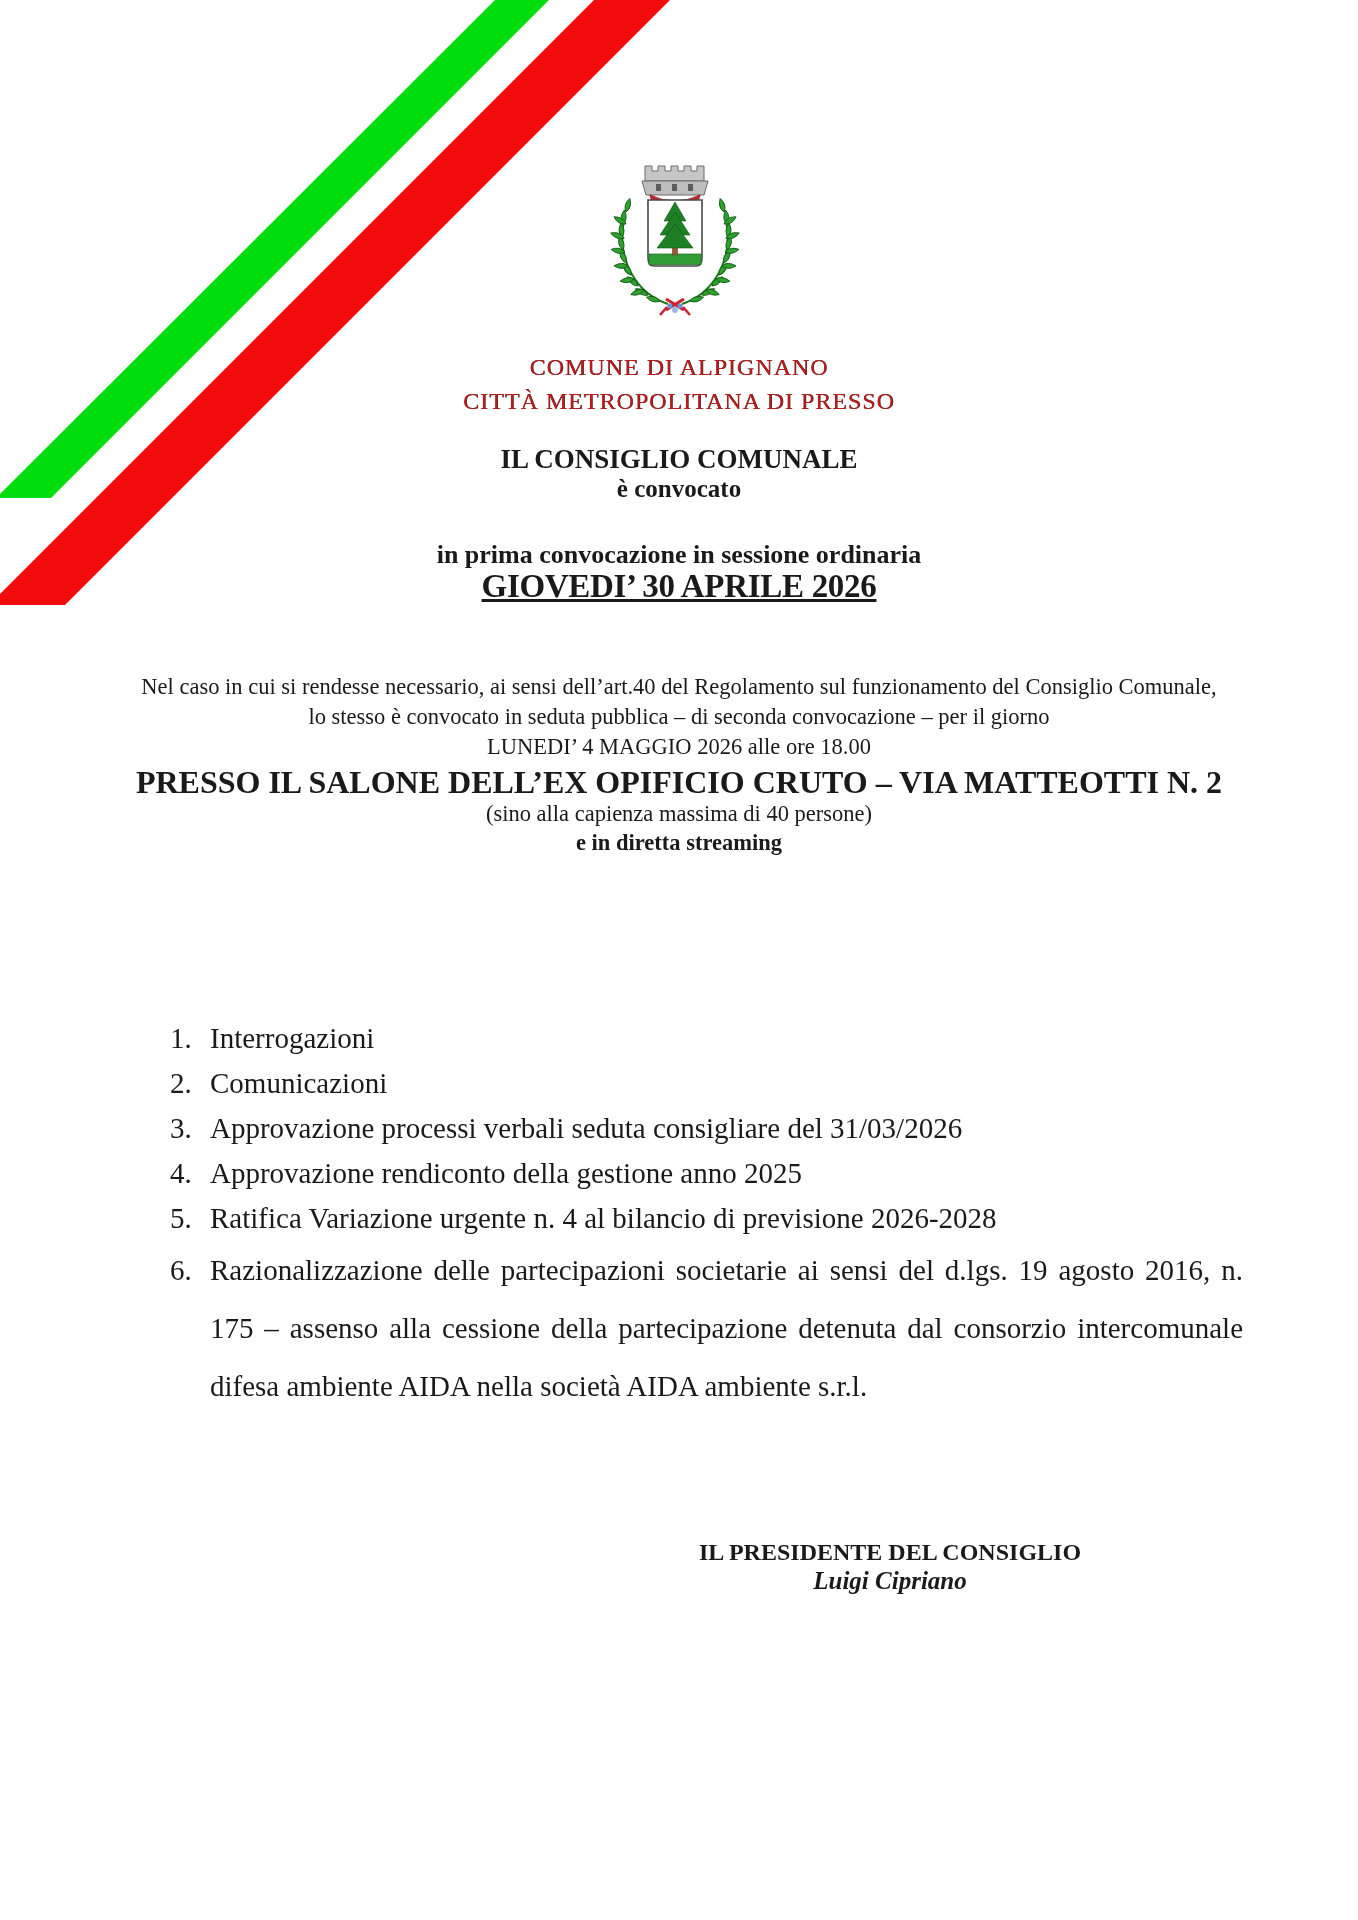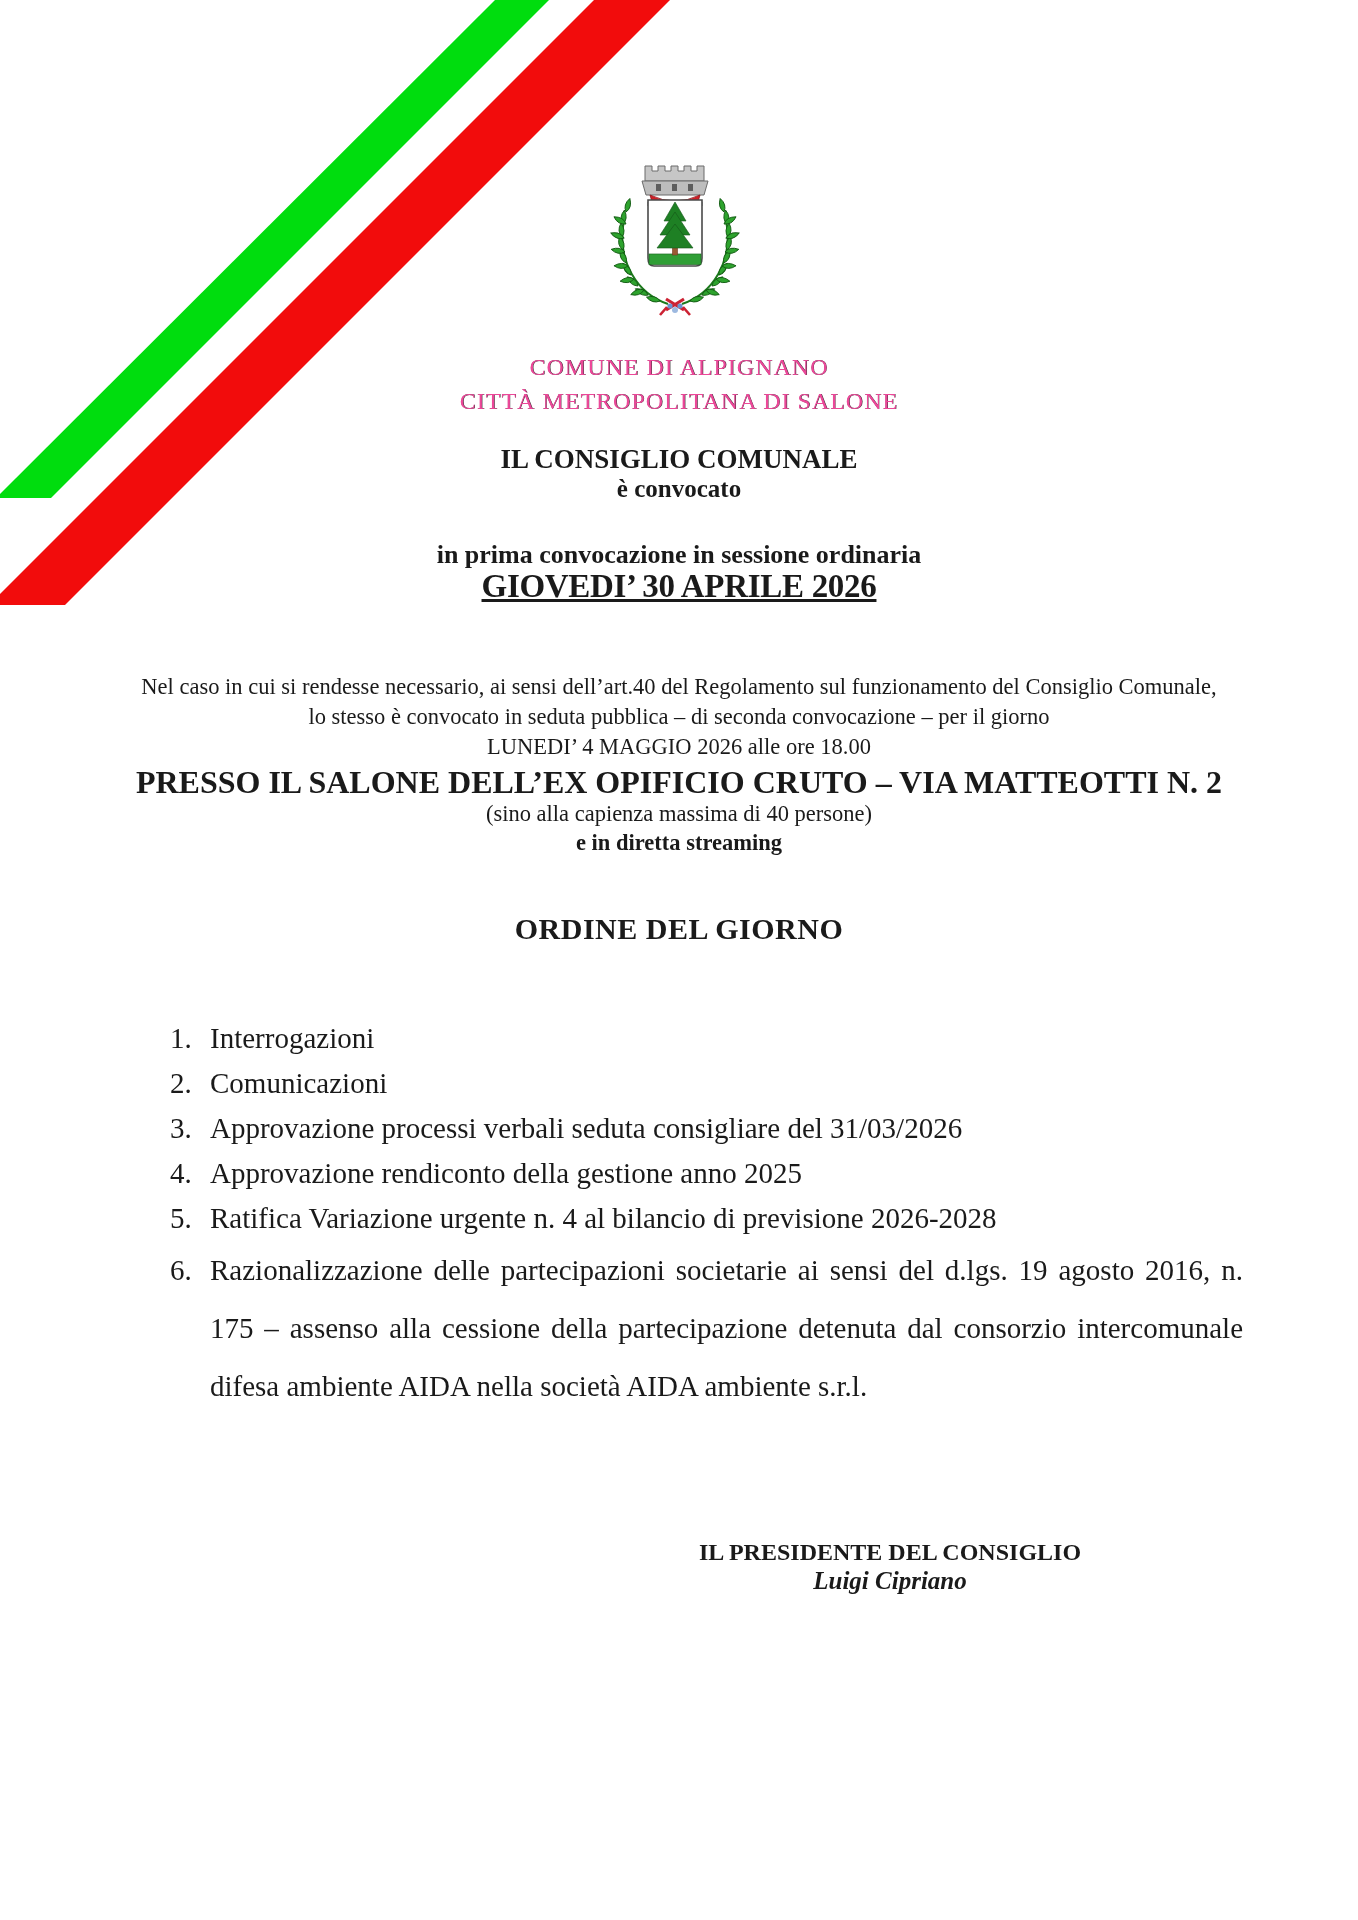--- a/index.html
+++ b/index.html
@@ -10,21 +10,21 @@
     background:#ffffff;
     overflow:hidden;
     font-family:"Liberation Serif","DejaVu Serif",serif;
     color:#1a1a1a;
   }
   .stripe-svg{position:absolute;left:0;top:0;}
   .crest-svg{position:absolute;left:604px;top:154px;}
 
   .center-block{position:absolute;left:0;width:100%;text-align:center;}
 
-  .org-block{top:350px;line-height:34px;letter-spacing:1px;color:#ec4899;}
+  .org-block{top:350px;line-height:34px;letter-spacing:1px;color:#b91c1c;}
   .org-line1{font-size:24px;text-shadow:0.4px 0 0 #2f2f2f;}
   .org-line2{font-size:24px;text-shadow:0.4px 0 0 #2f2f2f;}
 
   .convocation-block{top:444px;line-height:30px;font-weight:bold;}
   .conv-line1{font-size:27px;}
   .conv-line2{font-size:25px;}
   .conv-line3{font-size:26px;margin-top:36px;}
 
   .date-block{top:566px;line-height:40px;font-weight:bold;font-size:33px;letter-spacing:-0.3px;text-decoration:underline;}
 
@@ -148,21 +148,21 @@
       <path d="M62,145 L80,156 M80,145 L62,156" stroke="#cc2233" stroke-width="3.2" fill="none"></path>
       <path d="M63,153 l-7,8 M79,153 l7,8" stroke="#cc2233" stroke-width="2.6" fill="none"></path>
       <circle cx="66" cy="152" r="2.6" fill="#6a93cf"></circle>
       <circle cx="76" cy="152" r="2.6" fill="#6a93cf"></circle>
       <circle cx="71" cy="156" r="3" fill="#9db9e0"></circle>
     </g>
   </svg>
 
   <div class="center-block org-block">
     <div class="org-line1">COMUNE DI ALPIGNANO</div>
-    <div class="org-line2">CITTÀ METROPOLITANA DI SALONE</div>
+    <div class="org-line2">CITTÀ METROPOLITANA DI PRESSO</div>
   </div>
 
   <div class="center-block convocation-block">
     <div class="conv-line1">IL CONSIGLIO COMUNALE</div>
     <div class="conv-line2">è convocato</div>
     <div class="conv-line3">in prima convocazione in sessione ordinaria</div>
   </div>
 
   <div class="center-block date-block">
     <div>GIOVEDI’ 30 APRILE 2026</div>
@@ -173,21 +173,20 @@
     <div>lo stesso è convocato in seduta pubblica – di seconda convocazione – per il giorno</div>
     <div>LUNEDI’ 4 MAGGIO 2026 alle ore 18.00</div>
   </div>
 
   <div class="center-block venue-block">
     <div class="venue-line1">PRESSO IL SALONE DELL’EX OPIFICIO CRUTO – VIA MATTEOTTI N. 2</div>
     <div class="venue-line2">(sino alla capienza massima di 40 persone)</div>
     <div class="venue-line3">e in diretta streaming</div>
   </div>
 
-  <div class="center-block agenda-title">ORDINE DEL GIORNO</div>
 
   <ol class="agenda-list">
     <li>
       <span class="num">1.</span>
       <span>Interrogazioni</span>
     </li>
     <li>
       <span class="num">2.</span>
       <span>Comunicazioni</span>
     </li>

